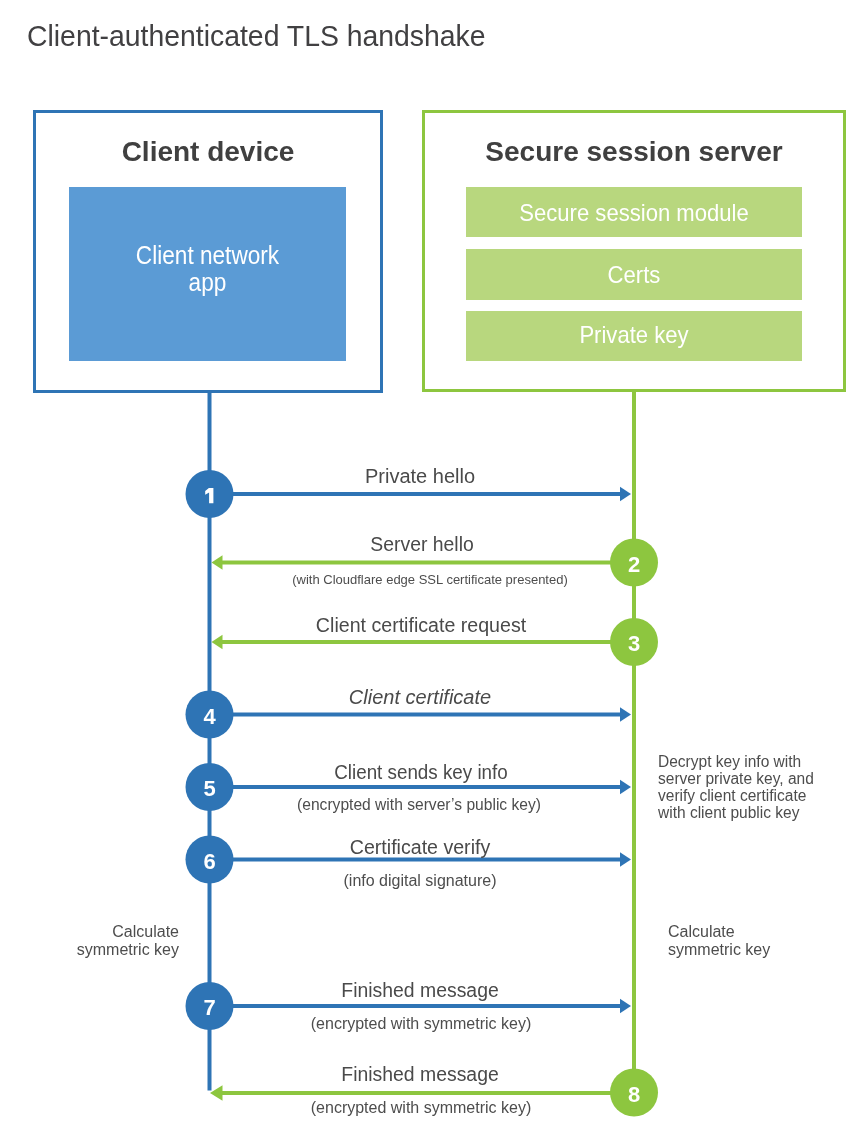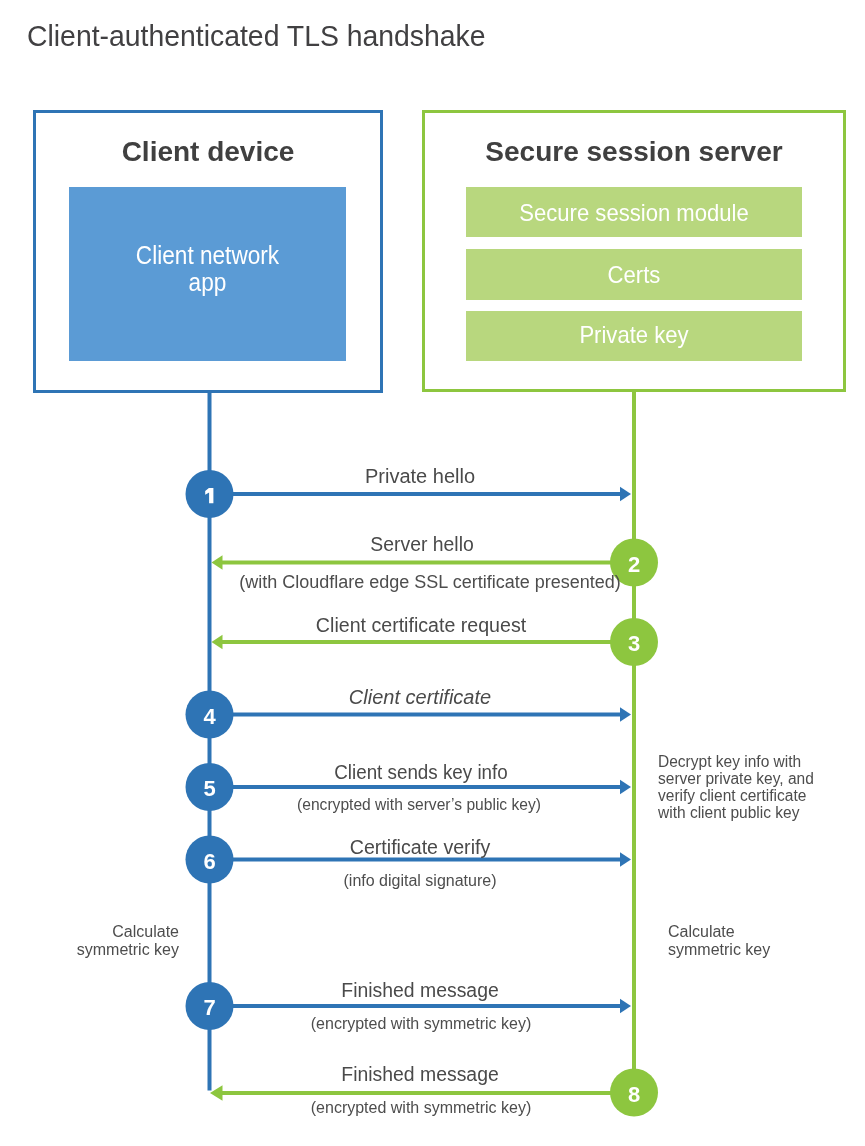--- a/index.html
+++ b/index.html
@@ -84,21 +84,21 @@
   <div class="ctr boxtitle" style="left:634px;top:136px;">Secure session server</div>
 
   <div class="abs" style="left:69px;top:241.5px;width:277px;text-align:center;font-size:26px;line-height:27px;color:#ffffff;transform:scaleX(0.87);">Client network<br>app</div>
 
   <div class="ctr barsvc" style="left:634px;top:199px;">Secure session module</div>
   <div class="ctr barsvc" style="left:634px;top:261px;">Certs</div>
   <div class="ctr barsvc" style="left:634px;top:321px;">Private key</div>
 
   <div class="ctr lbl" style="left:420px;top:465px;">Private hello</div>
   <div class="ctr lbl" style="left:422px;top:533px;transform:translateX(-50%) scaleX(0.97);">Server hello</div>
-  <div class="ctr sub" style="left:430px;top:572px;font-size:18px;">(with Cloudflare edge SSL certificate presented)</div>
+  <div class="ctr sub" style="left:430px;top:572px;font-size:13px;">(with Cloudflare edge SSL certificate presented)</div>
   <div class="ctr lbl" style="left:421px;top:614px;transform:translateX(-50%) scaleX(0.98);">Client certificate request</div>
   <div class="ctr lbl" style="left:420px;top:686px;font-style:italic;">Client certificate</div>
   <div class="ctr lbl" style="left:420.5px;top:761px;transform:translateX(-50%) scaleX(0.94);">Client sends key info</div>
   <div class="ctr sub" style="left:419px;top:796px;transform:translateX(-50%) scaleX(0.975);">(encrypted with server’s public key)</div>
   <div class="ctr lbl" style="left:420px;top:836px;transform:translateX(-50%) scaleX(0.98);">Certificate verify</div>
   <div class="ctr sub" style="left:420px;top:872px;">(info digital signature)</div>
   <div class="ctr lbl" style="left:420px;top:979px;transform:translateX(-50%) scaleX(0.97);">Finished message</div>
   <div class="ctr sub" style="left:421px;top:1015px;">(encrypted with symmetric key)</div>
   <div class="ctr lbl" style="left:420px;top:1063px;transform:translateX(-50%) scaleX(0.97);">Finished message</div>
   <div class="ctr sub" style="left:421px;top:1099px;">(encrypted with symmetric key)</div>

